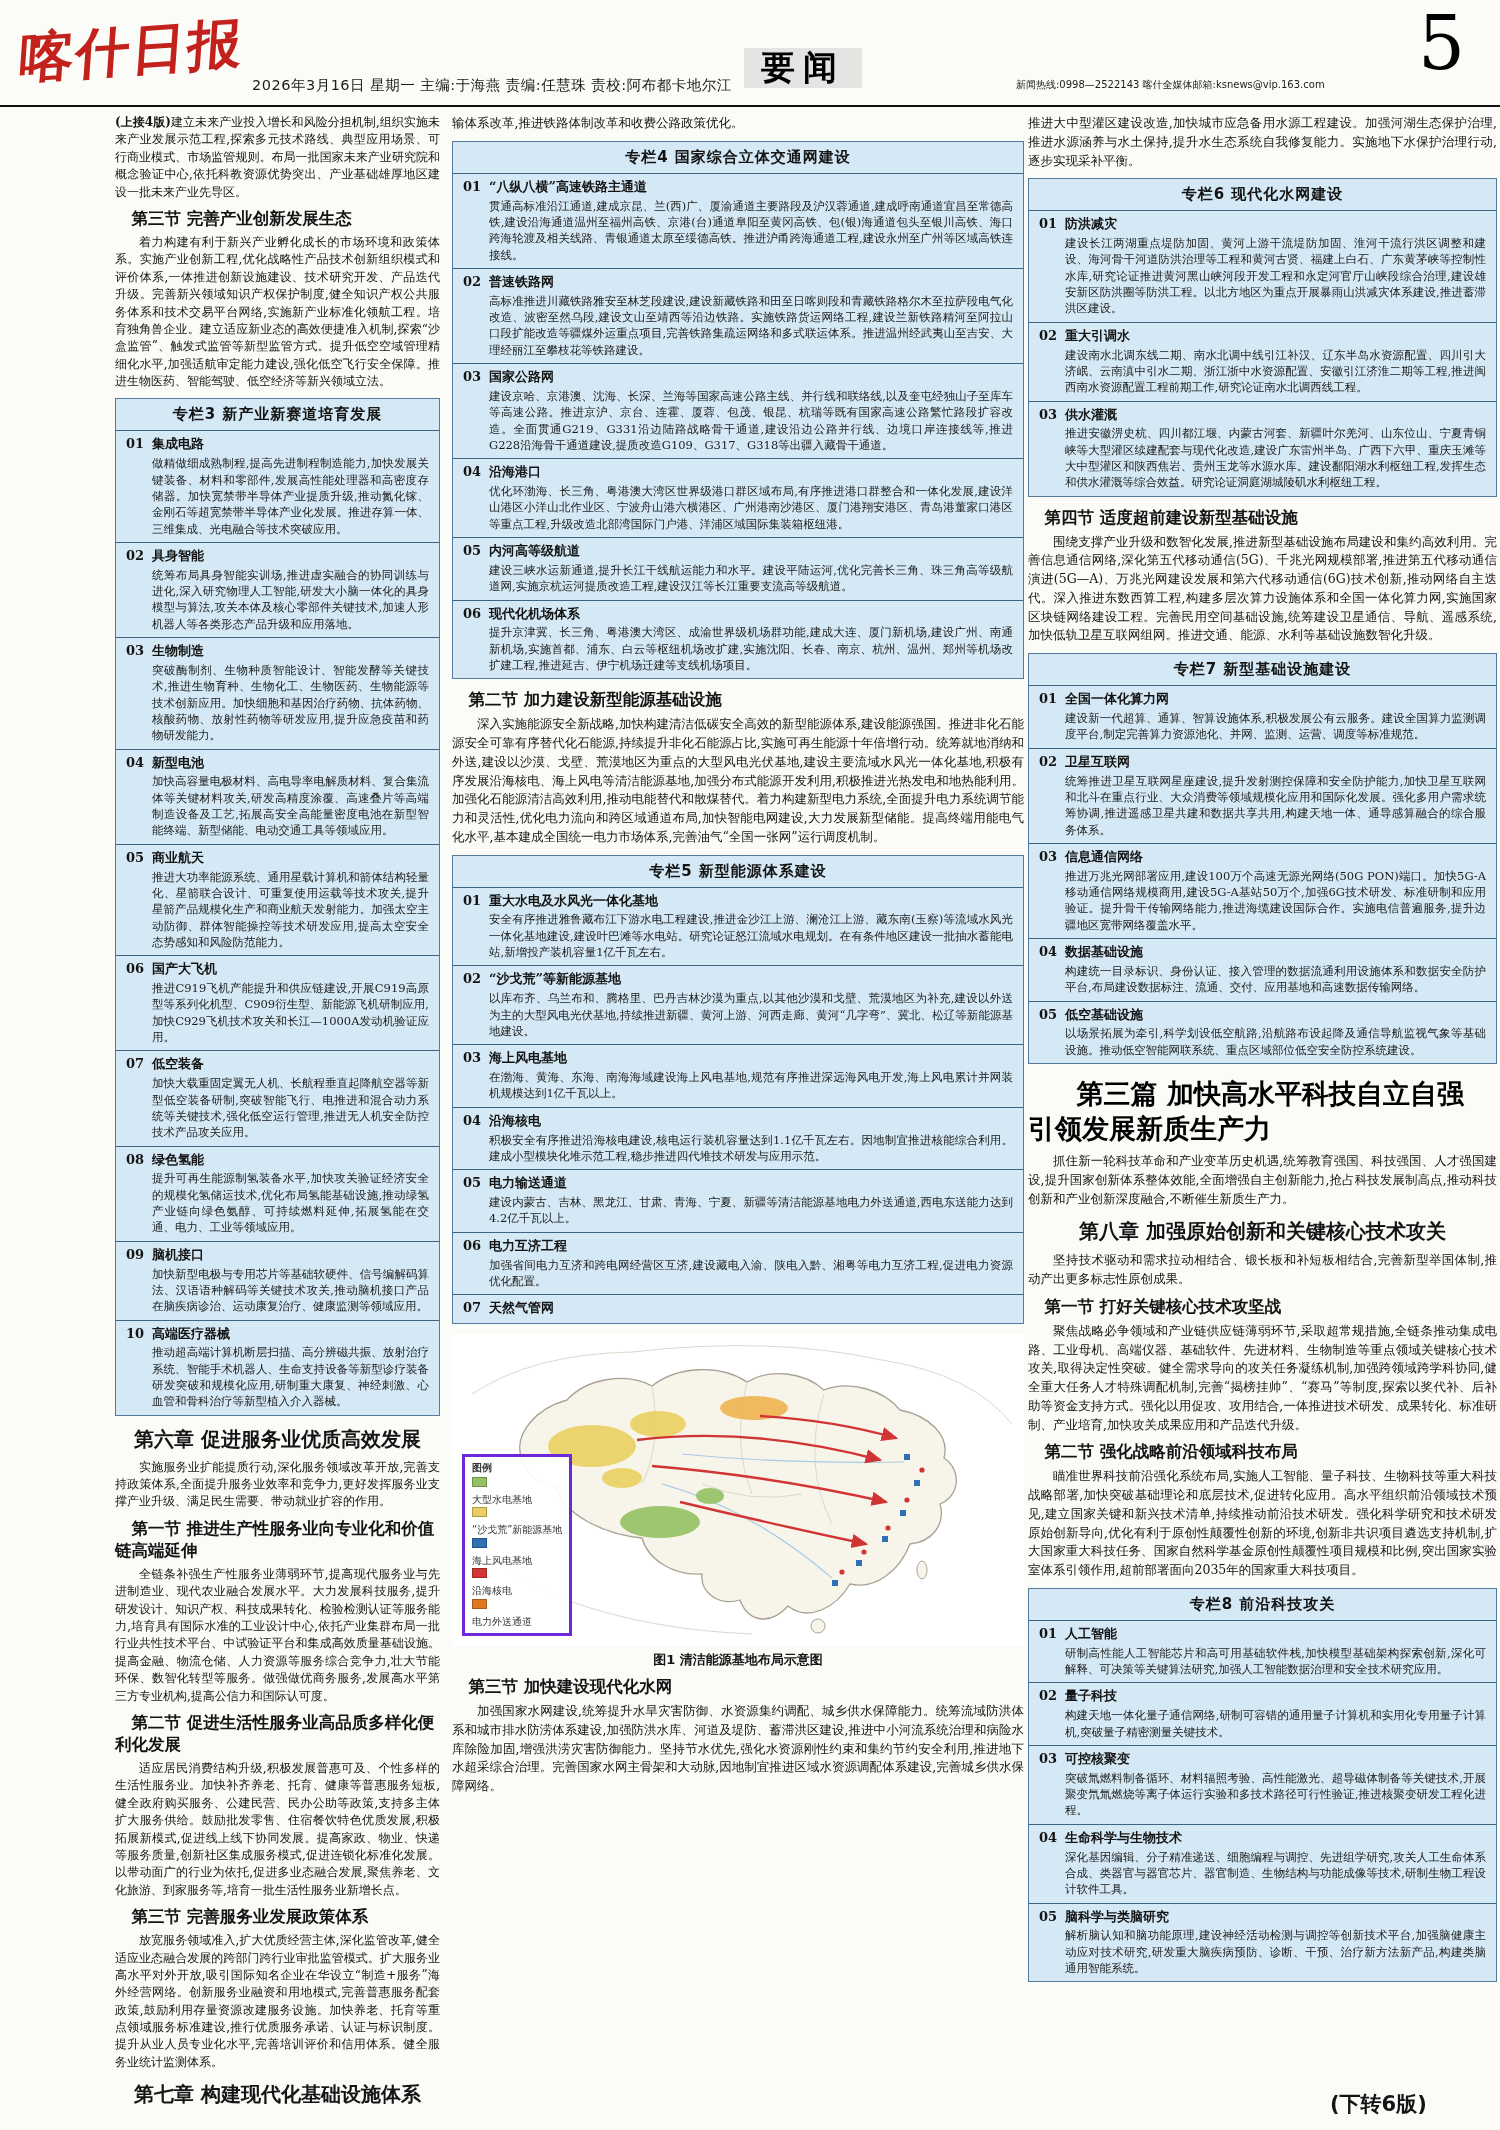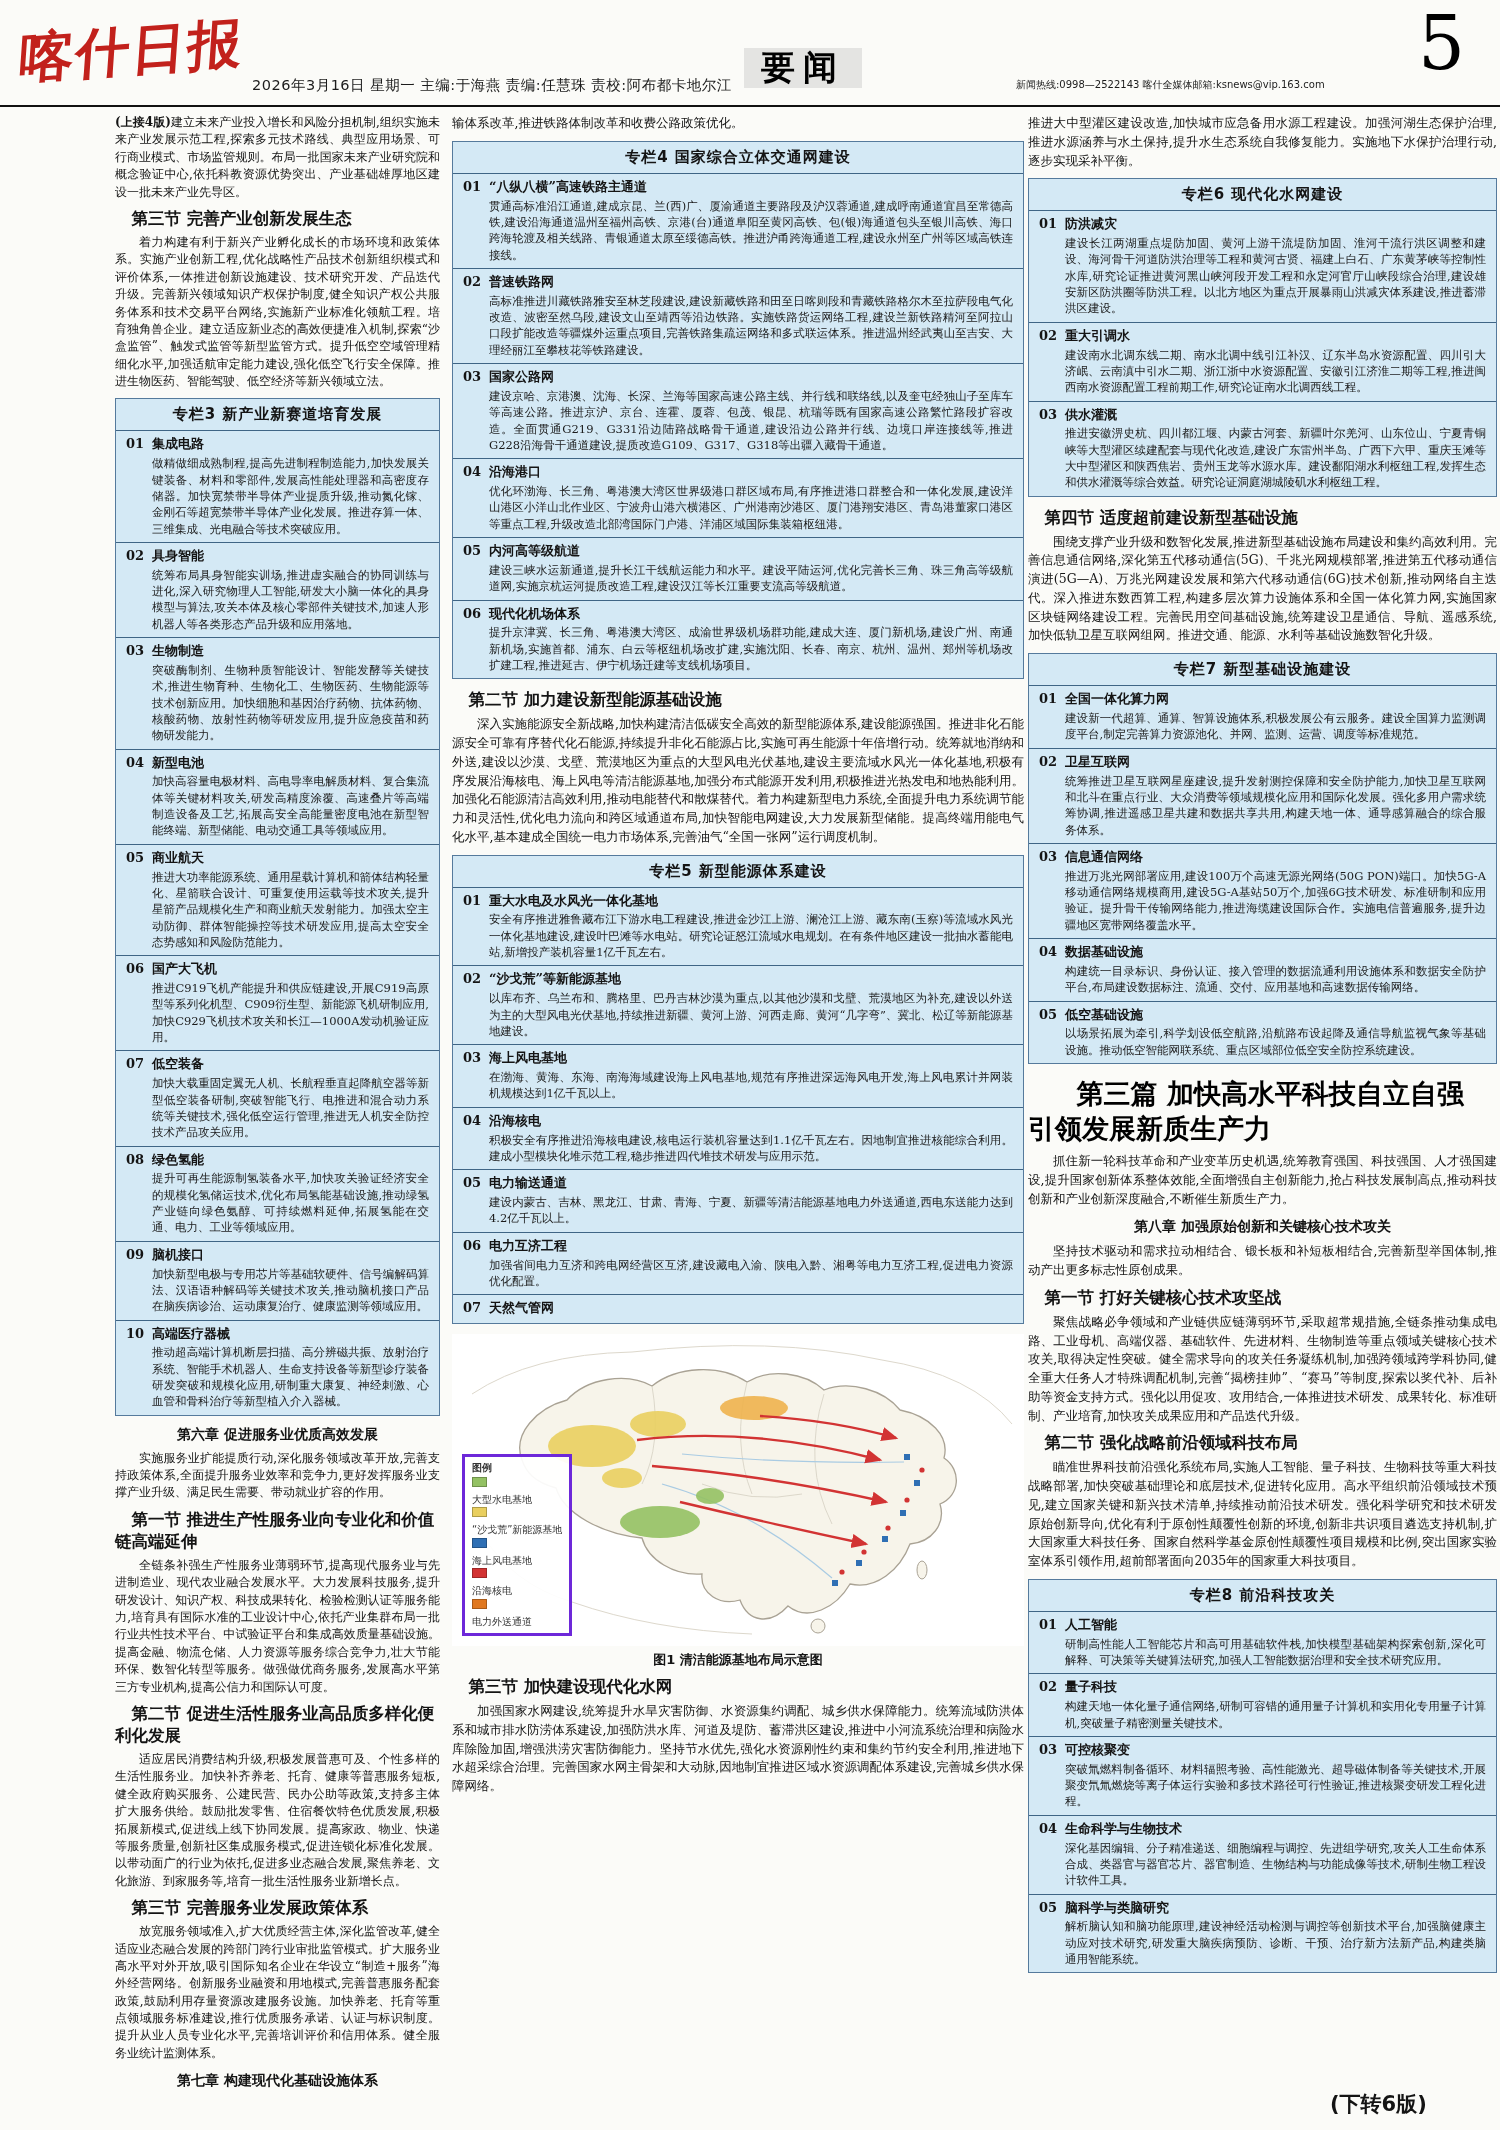--- a/index.html
+++ b/index.html
@@ -21,21 +21,21 @@
   .col{position:absolute;top:114px;height:1996px;overflow:hidden;text-align:justify;padding-left:20px;}
   #col-left{left:95px;width:325px;}
   #col-mid{left:432px;width:572px;}
   #col-right{left:1008px;width:469px;}
   .news-para{margin:0 0 3px 0;font-size:12.5px;line-height:1.5;text-indent:2em;}
   #col-left .news-para{font-size:12px;line-height:1.45;}
   .news-para.no-indent{text-indent:0;}
   .para-lead{font-weight:bold;}
   .sec-head{font-size:16.5px;font-weight:bold;font-family:"DejaVu Sans",sans-serif;
         margin:7px 0 4px 0;text-indent:1em;text-align:left;}
-  .chap-head{font-size:14px;font-weight:bold;font-family:"DejaVu Sans",sans-serif;
+  .chap-head{font-size:20px;font-weight:bold;font-family:"DejaVu Sans",sans-serif;
         text-align:center;margin:10px 0 6px 0;}
   .part-head{font-size:27px;font-weight:bold;font-family:"DejaVu Serif",serif;line-height:1.3;
         margin:12px 0 6px 0;text-indent:1.8em;text-align:left;color:#000;}
   
   .feature-box{background:#d4e9f5;border:1px solid #557a9c;margin:8px 0 10px 0;}
   .box-title{font-size:15px;font-weight:bold;text-align:center;padding:6px 4px;
         border-bottom:1px solid #3f6585;letter-spacing:1px;font-family:"DejaVu Sans",sans-serif;}
   .box-item{padding:4px 10px 5px 10px;border-bottom:1px solid #3f6585;}
   .box-item:last-child{border-bottom:none;}
   .box-item-head{font-size:13px;font-weight:bold;line-height:1.45;text-align:left;}

